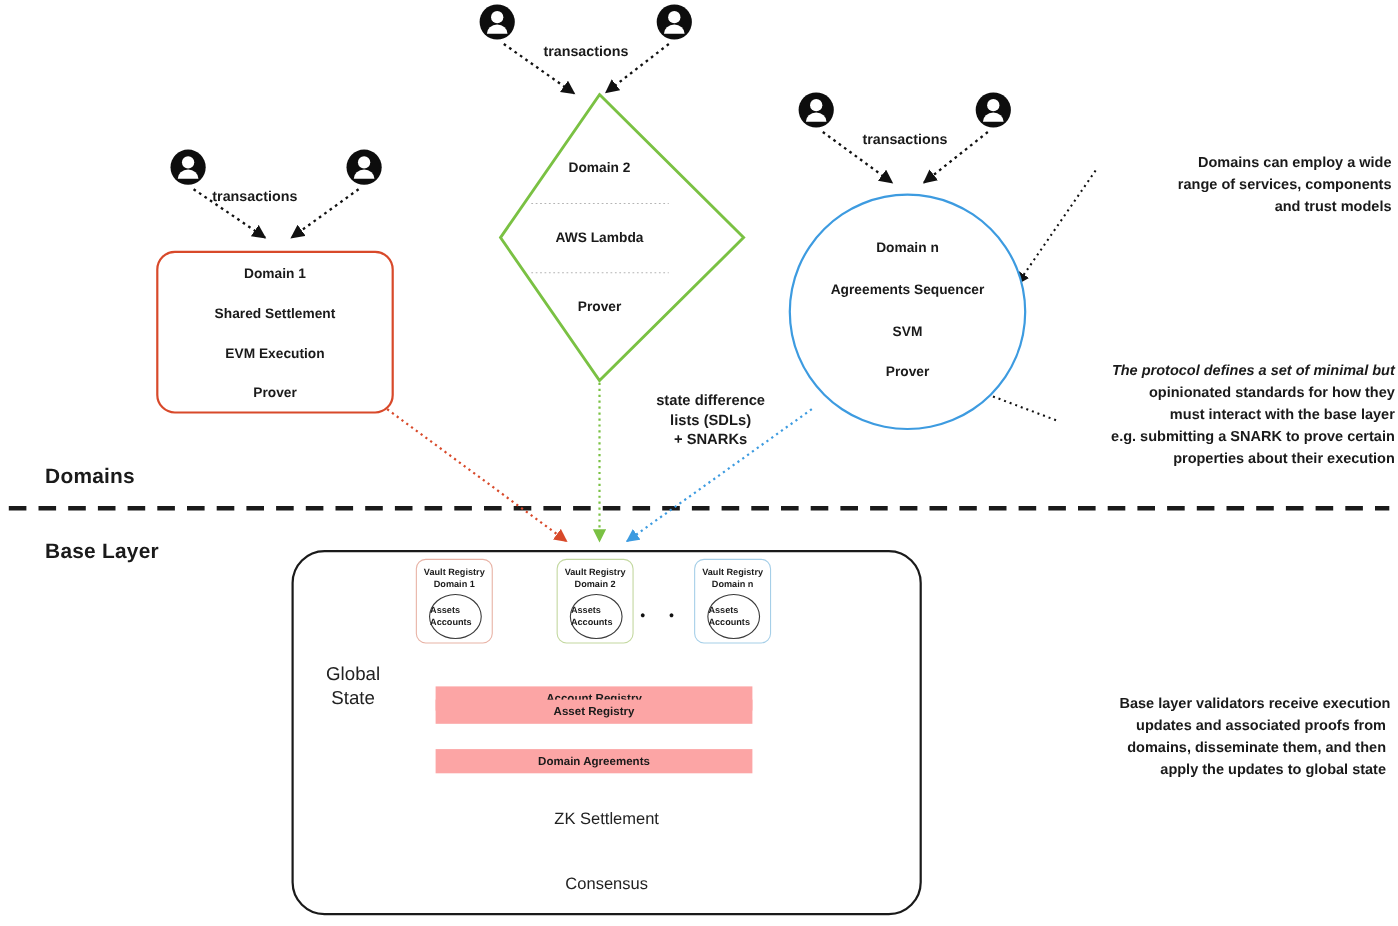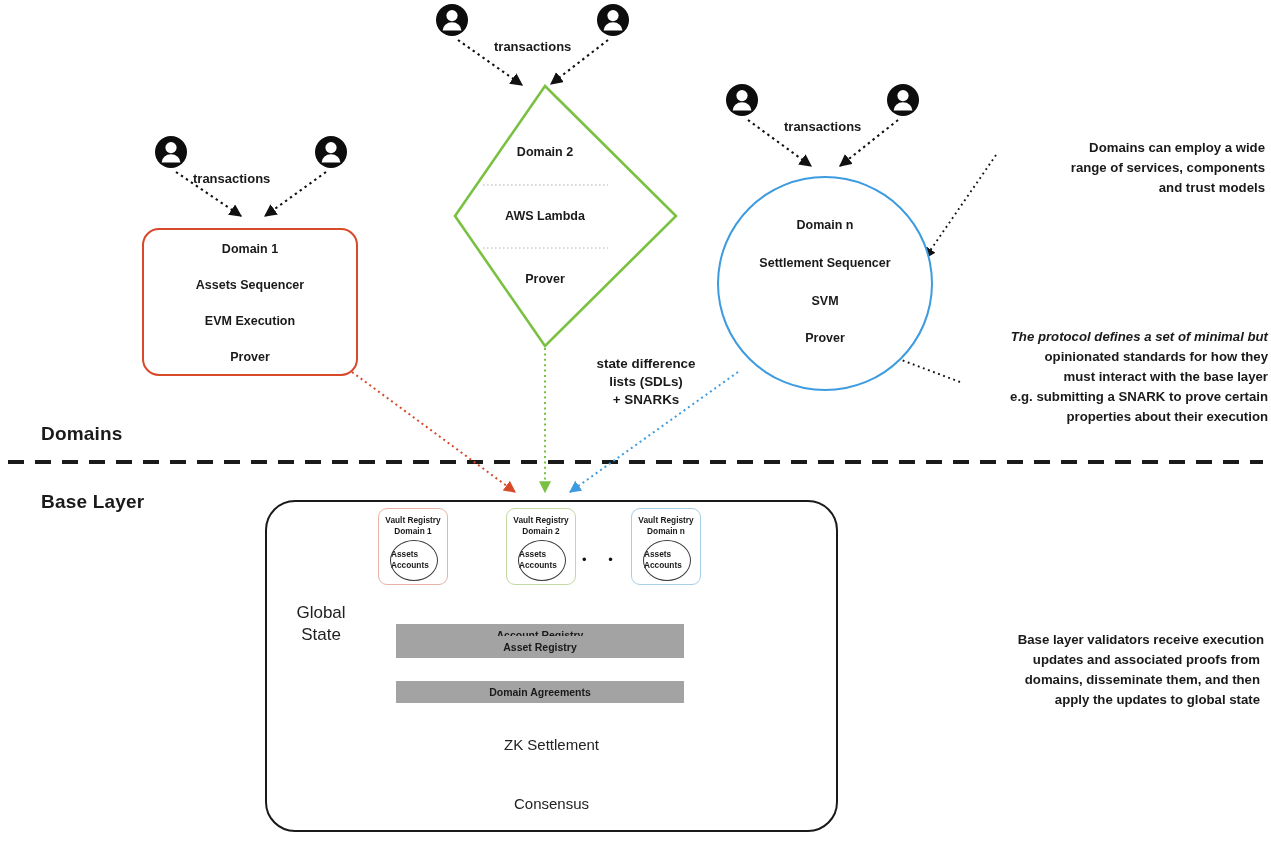--- a/index.html
+++ b/index.html
@@ -27,21 +27,21 @@
             border:2px solid #1a1a1a;border-radius:30px;box-sizing:border-box;background:#fff;}
 
   .vault{position:absolute;width:70px;height:77px;border-radius:9px;box-sizing:border-box;background:#fff;}
   .vault .vt{position:absolute;left:0;top:6px;width:100%;text-align:center;
              font-size:8.3px;font-weight:bold;line-height:1.3;}
   .vault .circ{position:absolute;left:11px;top:31px;width:48px;height:41px;
                border:1px solid #3a3a3a;border-radius:50%;box-sizing:border-box;}
   .vault .ct{position:absolute;left:0;top:8px;width:100%;text-align:left;
              font-size:8.3px;font-weight:bold;line-height:1.35;}
 
-  .regbar{position:absolute;left:396px;width:288px;height:22px;background:#a3a3a3;
+  .regbar{position:absolute;left:396px;width:288px;height:22px;background:#fca5a5;
           font-size:10.5px;font-weight:bold;text-align:center;line-height:22px;}
 
   .gs{position:absolute;left:286px;top:602px;width:70px;text-align:center;
       font-size:17px;font-weight:400;line-height:1.28;color:#222;}
 
   .lightrow{position:absolute;left:266px;width:571px;text-align:center;
             font-size:15px;font-weight:400;color:#222;}
 
   .annot{position:absolute;font-size:13.2px;font-weight:bold;line-height:1.34;text-align:right;}
   .tx{position:absolute;font-size:13px;font-weight:bold;}
@@ -118,33 +118,33 @@
     <path d="M540,620 L418,596" stroke="#111" stroke-width="2.2" fill="none" marker-end="url(#ah-solid)"></path>
     <path d="M541,620 L541,596" stroke="#111" stroke-width="2.2" fill="none" marker-end="url(#ah-solid)"></path>
     <path d="M542,620 L665,596" stroke="#111" stroke-width="2.2" fill="none" marker-end="url(#ah-solid)"></path>
 
     <line x1="272" y1="712" x2="832" y2="712" stroke="#333" stroke-width="2.2" stroke-dasharray="10 7"></line>
     <line x1="270" y1="772" x2="834" y2="772" stroke="#333" stroke-width="2.2" stroke-dasharray="10 7"></line>
   </svg>
 
   <div class="d1-box"></div>
   <div class="row" style="left:142px;top:242px;width:216px;">Domain 1</div>
-  <div class="row" style="left:142px;top:278px;width:216px;">Assets Sequencer</div>
+  <div class="row" style="left:142px;top:278px;width:216px;">Shared Settlement</div>
   <div class="row" style="left:142px;top:314px;width:216px;">EVM Execution</div>
   <div class="row" style="left:142px;top:350px;width:216px;">Prover</div>
   <div class="tx" style="left:193px;top:171px;">transactions</div>
 
   <div class="row" style="left:455px;top:145px;width:180px;">Domain 2</div>
   <div class="row" style="left:455px;top:209px;width:180px;">AWS Lambda</div>
   <div class="row" style="left:455px;top:272px;width:180px;">Prover</div>
   <div class="tx" style="left:494px;top:39px;">transactions</div>
 
   <div class="dn-circle"></div>
   <div class="row" style="left:717px;top:218px;width:216px;">Domain n</div>
-  <div class="row" style="left:717px;top:256px;width:216px;">Settlement Sequencer</div>
+  <div class="row" style="left:717px;top:256px;width:216px;">Agreements Sequencer</div>
   <div class="row" style="left:717px;top:294px;width:216px;">SVM</div>
   <div class="row" style="left:717px;top:331px;width:216px;">Prover</div>
   <div class="tx" style="left:784px;top:119px;">transactions</div>
 
   <div class="sdl" style="left:548px;top:355px;width:196px;">state difference</div>
   <div class="sdl" style="left:548px;top:373px;width:196px;">lists (SDLs)</div>
   <div class="sdl" style="left:548px;top:391px;width:196px;">+ SNARKs</div>
 
   <div class="annot" style="left:985px;top:139px;width:280px;">Domains can employ a wide</div>
   <div class="annot" style="left:985px;top:159px;width:280px;">range of services, components</div>

